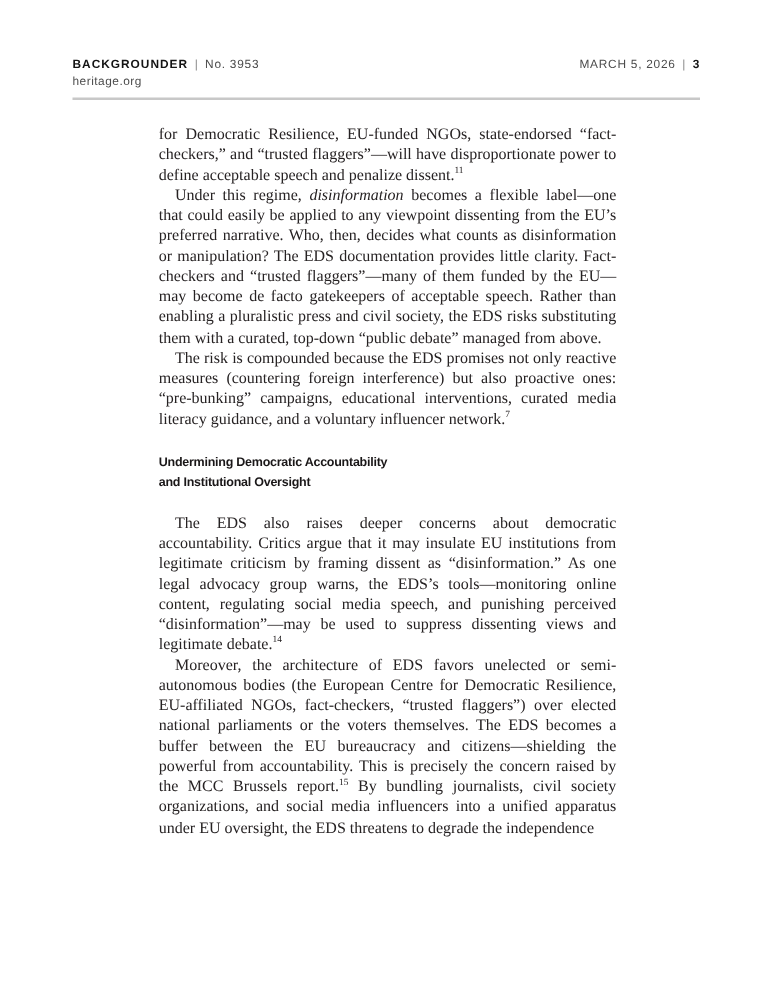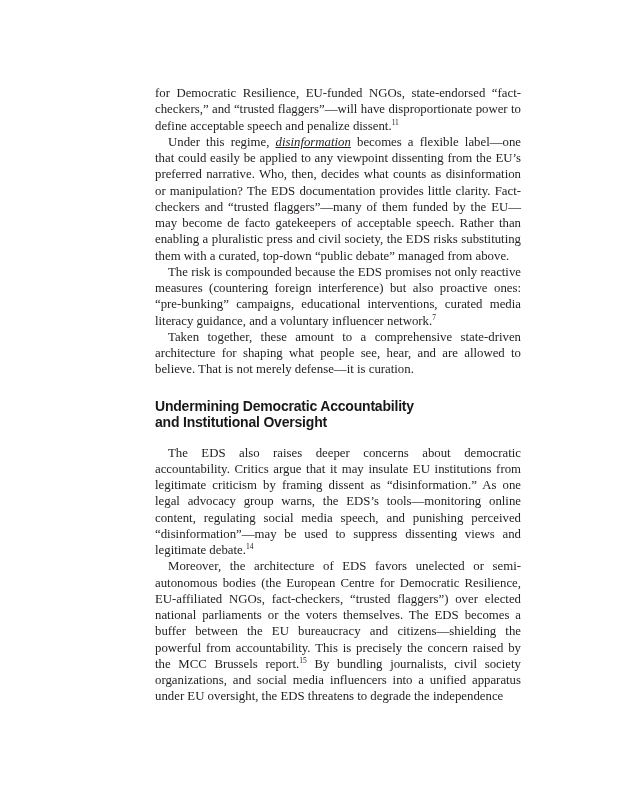--- a/index.html
+++ b/index.html
@@ -50,66 +50,79 @@
   }
   .rule {
     margin-top: 7px;
     height: 2px;
     background: #c8c8c8;
   }
   
   .article {
     position: absolute;
     left: 127px;
-    top: 85px;
+    top: 99px;
     width: 366px;
     font-size: 12.8px;
     line-height: 16.25px;
     color: #262223;
     text-align: justify;
     hyphens: auto;
-    margin-left: 28px;
     -webkit-hyphens: auto;
   }
   .article p {
     margin: 0;
   }
   .article p.indent {
     text-indent: 13px;
   }
   .article sup {
     font-size: 7.5px;
     line-height: 0;
     vertical-align: super;
     letter-spacing: 0;
   }
   .article em {
     font-style: italic;
-    text-decoration: underline;
   }
   .article h2 {
     font-family: "Liberation Sans", sans-serif;
     font-weight: bold;
-    font-size: 14px;
+    font-size: 10px;
     line-height: 16.5px;
     letter-spacing: -0.2px;
     color: #1a1718;
     text-align: left;
     margin: 20px 0 14px 0;
   }
 </style>
 </head>
 <body>
 
 <div class="page">
 
+  <header class="page-header">
+    <div class="meta-row">
+      <div class="meta-left">
+        <span class="pub">BACKGROUNDER</span>
+        <span class="sep">|</span>
+        <span class="issue">No. 3953</span>
+      </div>
+      <div class="meta-right">
+        <span>MARCH 5, 2026</span>
+        <span class="sep">|</span>
+        <span class="pagenum">3</span>
+      </div>
+    </div>
+    <div class="site">heritage.org</div>
+    <div class="rule"></div>
+  </header>
 
   <main class="article">
       <p><span>for Democratic Resilience, EU-funded NGOs, state-endorsed “fact-checkers,” and “trusted flaggers”—will have disproportionate power to define acceptable speech and penalize dissent.</span><sup>11</sup></p>
       <p class="indent"><span>Under this regime, </span><em>disinformation</em><span> becomes a flexible label—one that could easily be applied to any viewpoint dissenting from the EU’s preferred narrative. Who, then, decides what counts as disinformation or manipulation? The EDS documentation provides little clarity. Fact-checkers and “trusted flaggers”—many of them funded by the EU—may become de facto gatekeepers of acceptable speech. Rather than enabling a pluralistic press and civil society, the EDS risks substituting them with a curated, top-down “public debate” managed from above.</span></p>
       <p class="indent"><span>The risk is compounded because the EDS promises not only reactive measures (countering foreign interference) but also proactive ones: “pre-bunking” campaigns, educational interventions, curated media literacy guidance, and a voluntary influencer network.</span><sup>7</sup></p>
-      <p class="indent"><span>Taken together, these amount to a comprehensive state-driven architecture for shaping what people see, hear, and are allowed to believe. That is not merely defense—it is curation.</span></p>
       <h2>Undermining Democratic Accountability<br>and Institutional Oversight</h2>
       <p class="indent"><span>The EDS also raises deeper concerns about democratic accountability. Critics argue that it may insulate EU institutions from legitimate criticism by framing dissent as “disinformation.” As one legal advocacy group warns, the EDS’s tools—monitoring online content, regulating social media speech, and punishing perceived “disinformation”—may be used to suppress dissenting views and legitimate debate.</span><sup>14</sup></p>
       <p class="indent"><span>Moreover, the architecture of EDS favors unelected or semi-autonomous bodies (the European Centre for Democratic Resilience, EU-affiliated NGOs, fact-checkers, “trusted flaggers”) over elected national parliaments or the voters themselves. The EDS becomes a buffer between the EU bureaucracy and citizens—shielding the powerful from accountability. This is precisely the concern raised by the MCC Brussels report.</span><sup>15</sup><span> By bundling journalists, civil society organizations, and social media influencers into a unified apparatus under EU oversight, the EDS threatens to degrade the independence</span></p>
     </main>
 
 </div>
 
 </body></html>

